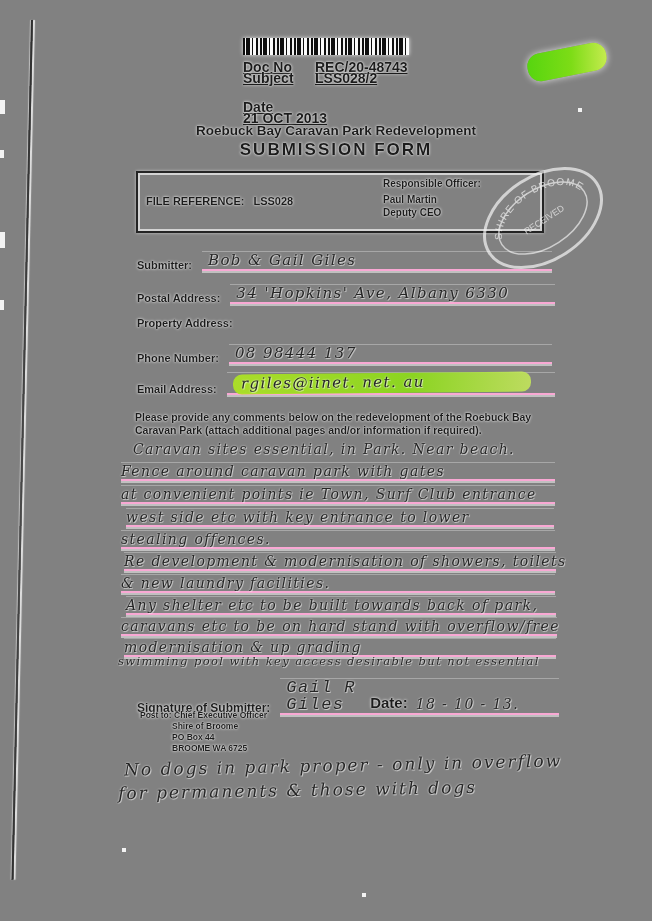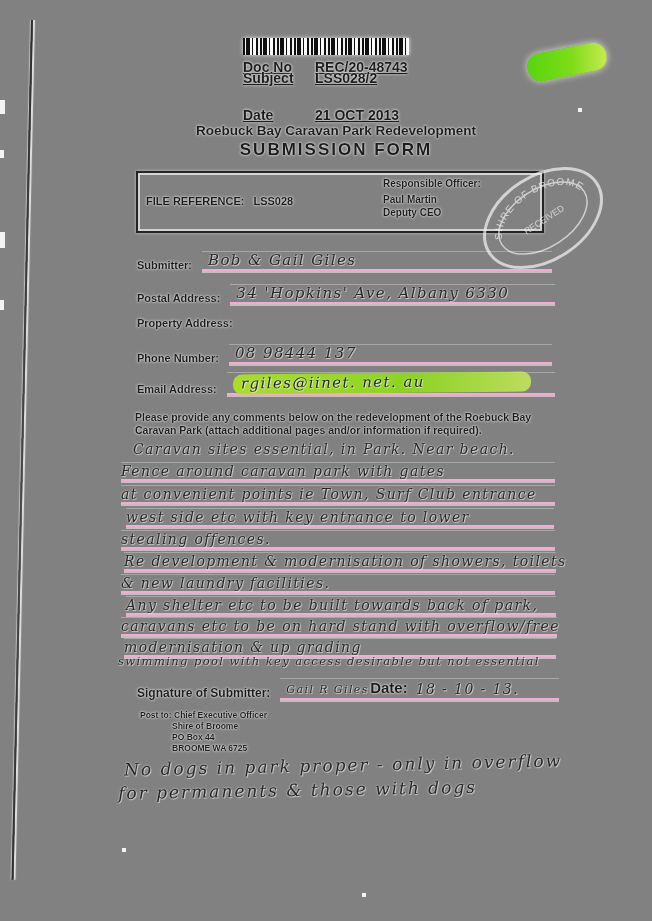--- a/index.html
+++ b/index.html
@@ -51,21 +51,21 @@
 
   <div class="abs" style="left:243px;top:62px;width:220px;">
     <div class="docline printed">
       <span class="dl">Doc No</span>
       <span>REC/20-48743</span>
     </div>
     <div class="docline printed">
       <span class="dl">Subject</span>
       <span>LSS028/2</span>
     </div>
-    <div class="docline printed" style="margin-top:26px;">
+    <div class="docline printed" style="margin-top:18px;flex-direction:column;">
       <span class="dl">Date</span>
       <span>21 OCT 2013</span>
     </div>
   </div>
 
   <div class="abs greenmark" style="left:527px;top:48px;width:80px;height:28px;"></div>
 
   <div class="abs printed" style="left:66px;top:123px;width:540px;text-align:center;font-size:13.5px;">Roebuck Bay Caravan Park Redevelopment</div>
   <div class="abs printed" style="left:66px;top:140px;width:540px;text-align:center;font-size:17px;letter-spacing:2px;">SUBMISSION FORM</div>
 
@@ -125,21 +125,21 @@
   <div class="abs hand comment rule" style="left:124px;top:553px;width:432px;">Re development &amp; modernisation of showers, toilets</div>
   <div class="abs hand comment rule" style="left:121px;top:575px;width:434px;">&amp; new laundry facilities.</div>
   <div class="abs hand comment rule" style="left:126px;top:597px;width:430px;">Any shelter etc to be built towards back of park,</div>
   <div class="abs hand comment rule" style="left:121px;top:618px;width:436px;">caravans etc to be on hard stand with overflow/free</div>
   <div class="abs hand comment rule" style="left:124px;top:639px;width:432px;">modernisation &amp; up grading</div>
   <div class="abs hand" style="left:118px;top:654px;font-size:11.5px;white-space:nowrap;">swimming pool with key access desirable but not essential</div>
 
   <div class="abs fieldrow" style="left:137px;top:679px;width:422px;">
     <span class="lbl printed" style="font-size:12px;">Signature of Submitter:</span>
     <span class="val rule" style="display:flex;align-items:flex-end;">
-      <span class="hand" style="font-size:11px;flex:1;">Gail R Giles</span>
+      <span class="hand" style="font-size:17px;flex:1;font-family:Liberation Mono, monospace;">Gail R Giles</span>
       <span class="printed" style="font-size:15px;padding:0 8px 2px 0;">Date:</span>
       <span class="hand" style="font-size:14px;padding-right:40px;">18 - 10 - 13.</span>
     </span>
   </div>
 
   <div class="abs printed foot" style="left:140px;top:710px;">
     <div>Post to: Chief Executive Officer</div>
     <div style="margin-left:32px;">Shire of Broome</div>
     <div style="margin-left:32px;">PO Box 44</div>
     <div style="margin-left:32px;">BROOME WA 6725</div>

